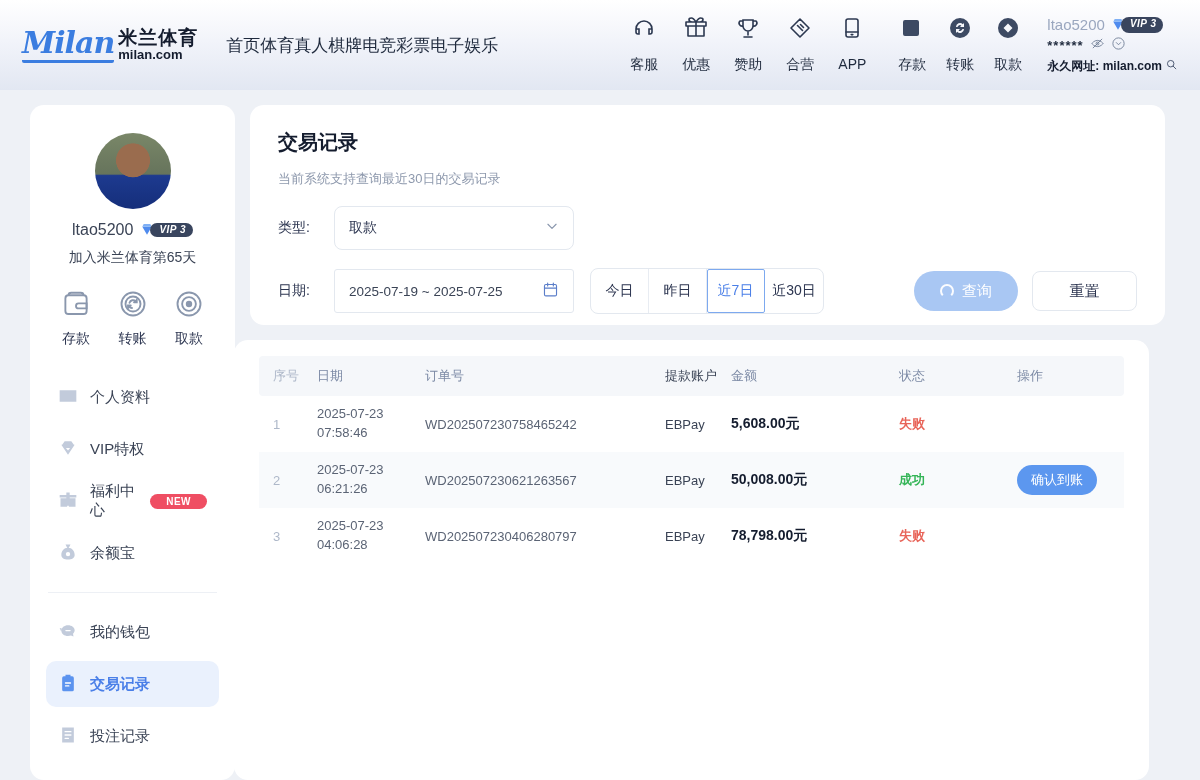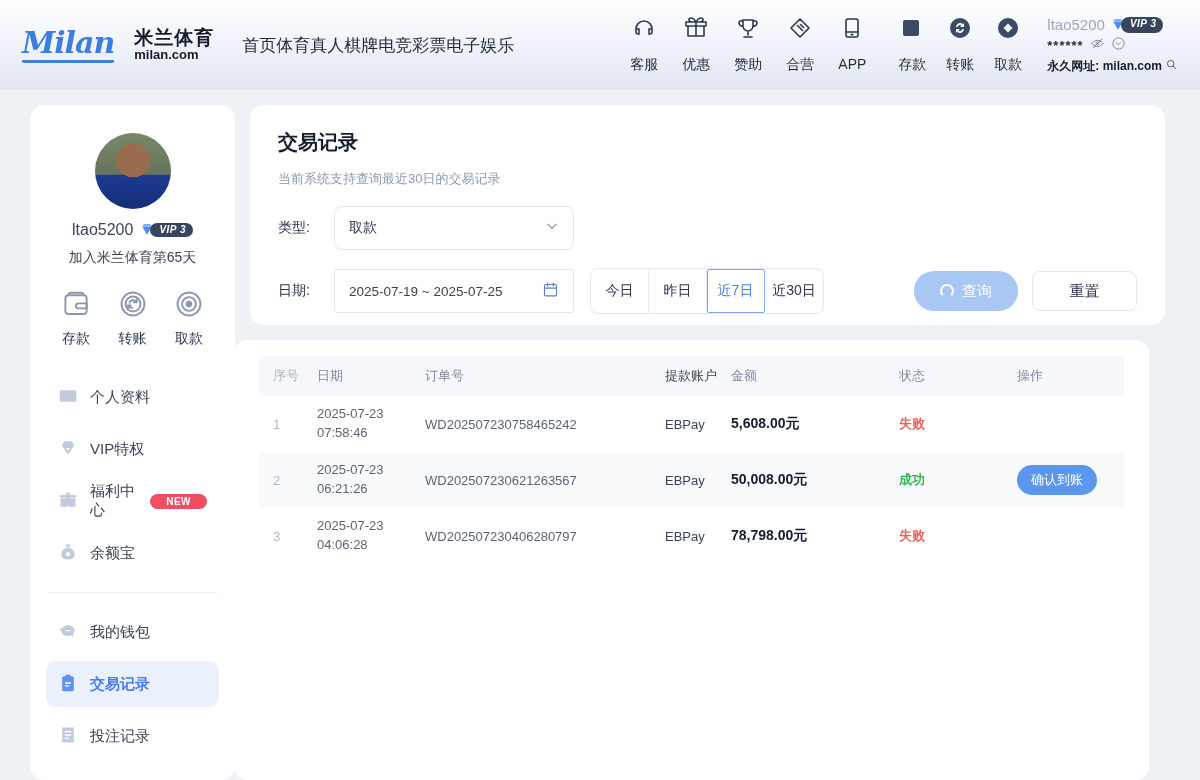--- a/index.html
+++ b/index.html
@@ -3,21 +3,21 @@
 <meta charset="utf-8">
 <style>
   * { margin:0; padding:0; box-sizing:border-box; }
   html,body { width:1200px; height:780px; overflow:hidden; }
   body { font-family:"Liberation Sans","DejaVu Sans",sans-serif; background:#eef1f6; color:#1f2a3d; position:relative; }
 
   
   .topbar { position:absolute; left:0; top:0; width:1200px; height:90px;
     background:linear-gradient(180deg,#ffffff 0%,#f2f4fa 45%,#e2e7f2 100%);
     display:flex; align-items:center; padding:0 22px; }
-  .logo { display:flex; align-items:center; gap:20px; cursor:pointer; }
+  .logo { display:flex; align-items:center; gap:4px; cursor:pointer; }
   .logo-script { font-family:"DejaVu Serif",serif; font-style:italic; font-weight:bold; font-size:30px;
     color:#3b7de0; letter-spacing:-1px; line-height:1; border-bottom:3px solid #3b7de0; padding-bottom:2px; border-radius:2px;}
   .logo-txt { display:flex; flex-direction:column; line-height:1.05; }
   .logo-cn { font-size:19px; font-weight:bold; color:#141c2e; letter-spacing:1px;}
   .logo-dom { font-size:13px; font-weight:bold; color:#141c2e; }
   .mainnav { display:flex; margin-left:28px; }
   .mainnav span { font-size:17px; color:#1f2a3d; cursor:pointer; white-space:nowrap; }
   .icon-group { display:flex; gap:18px; margin-left:auto; }
   .icon-item { display:flex; flex-direction:column; align-items:center; gap:12px; cursor:pointer; width:34px;}
   .icon-item svg { width:24px; height:24px; stroke:#2c3850; fill:none; stroke-width:1.6; }

